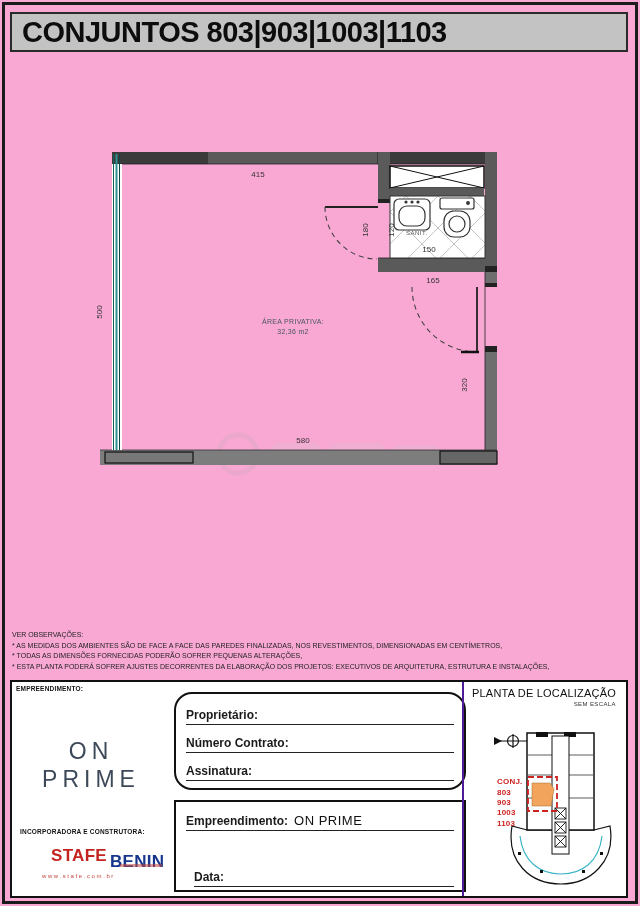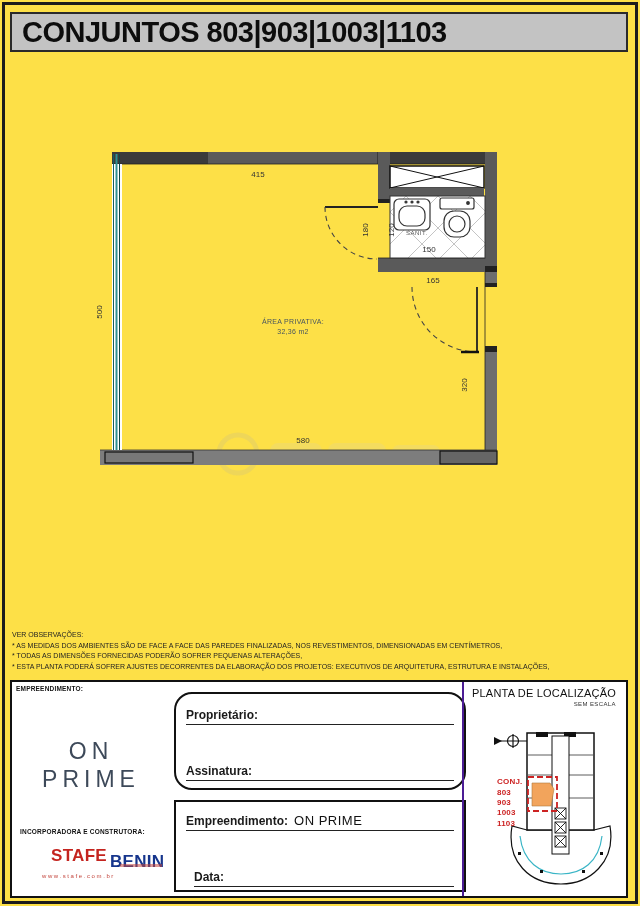--- a/index.html
+++ b/index.html
@@ -1,16 +1,16 @@
 <!DOCTYPE html>
 <html><head>
 <meta charset="utf-8">
 <style>
   html,body{margin:0;padding:0;background:#e8e8e8;}
-  .page{position:relative;width:640px;height:906px;background:#fde047;overflow:hidden;
+  .page{position:relative;width:640px;height:906px;background:#f9a8d4;overflow:hidden;
         font-family:"Liberation Sans",sans-serif;color:#111;}
   .page-border{position:absolute;inset:2px;border:3px solid #1c1c1c;pointer-events:none;}
 
   
   .titlebar{position:absolute;left:10px;top:12px;width:614px;height:36px;background:#c3c3c3;
             border:2px solid #2a2a2a;display:flex;align-items:center;}
   .titlebar span{font-size:29px;font-weight:700;letter-spacing:-0.5px;padding-left:10px;color:#0d0d0d;}
 
   
   .plan{position:absolute;left:88px;top:140px;width:420px;height:360px;}
@@ -193,20 +193,23 @@
         <span class="stafe-word">STAFE</span>
         <span class="benin-word">BENIN</span>
       </div>
       <div class="stafe-url">www.stafe.com.br</div>
       <div class="benin-tag"></div>
     </div>
 
     <div class="formbox boxA">
       <div class="frow r1">
         <span class="flabel">Proprietário:</span>
+      </div>
+      <div class="frow r2">
+        <span class="flabel">Número Contrato:</span>
       </div>
       <div class="frow r3">
         <span class="flabel">Assinatura:</span>
       </div>
     </div>
 
     <div class="formbox boxB">
       <div class="frow r1">
         <span class="flabel">Empreendimento:</span>
         <span class="fvalue">ON PRIME</span>

